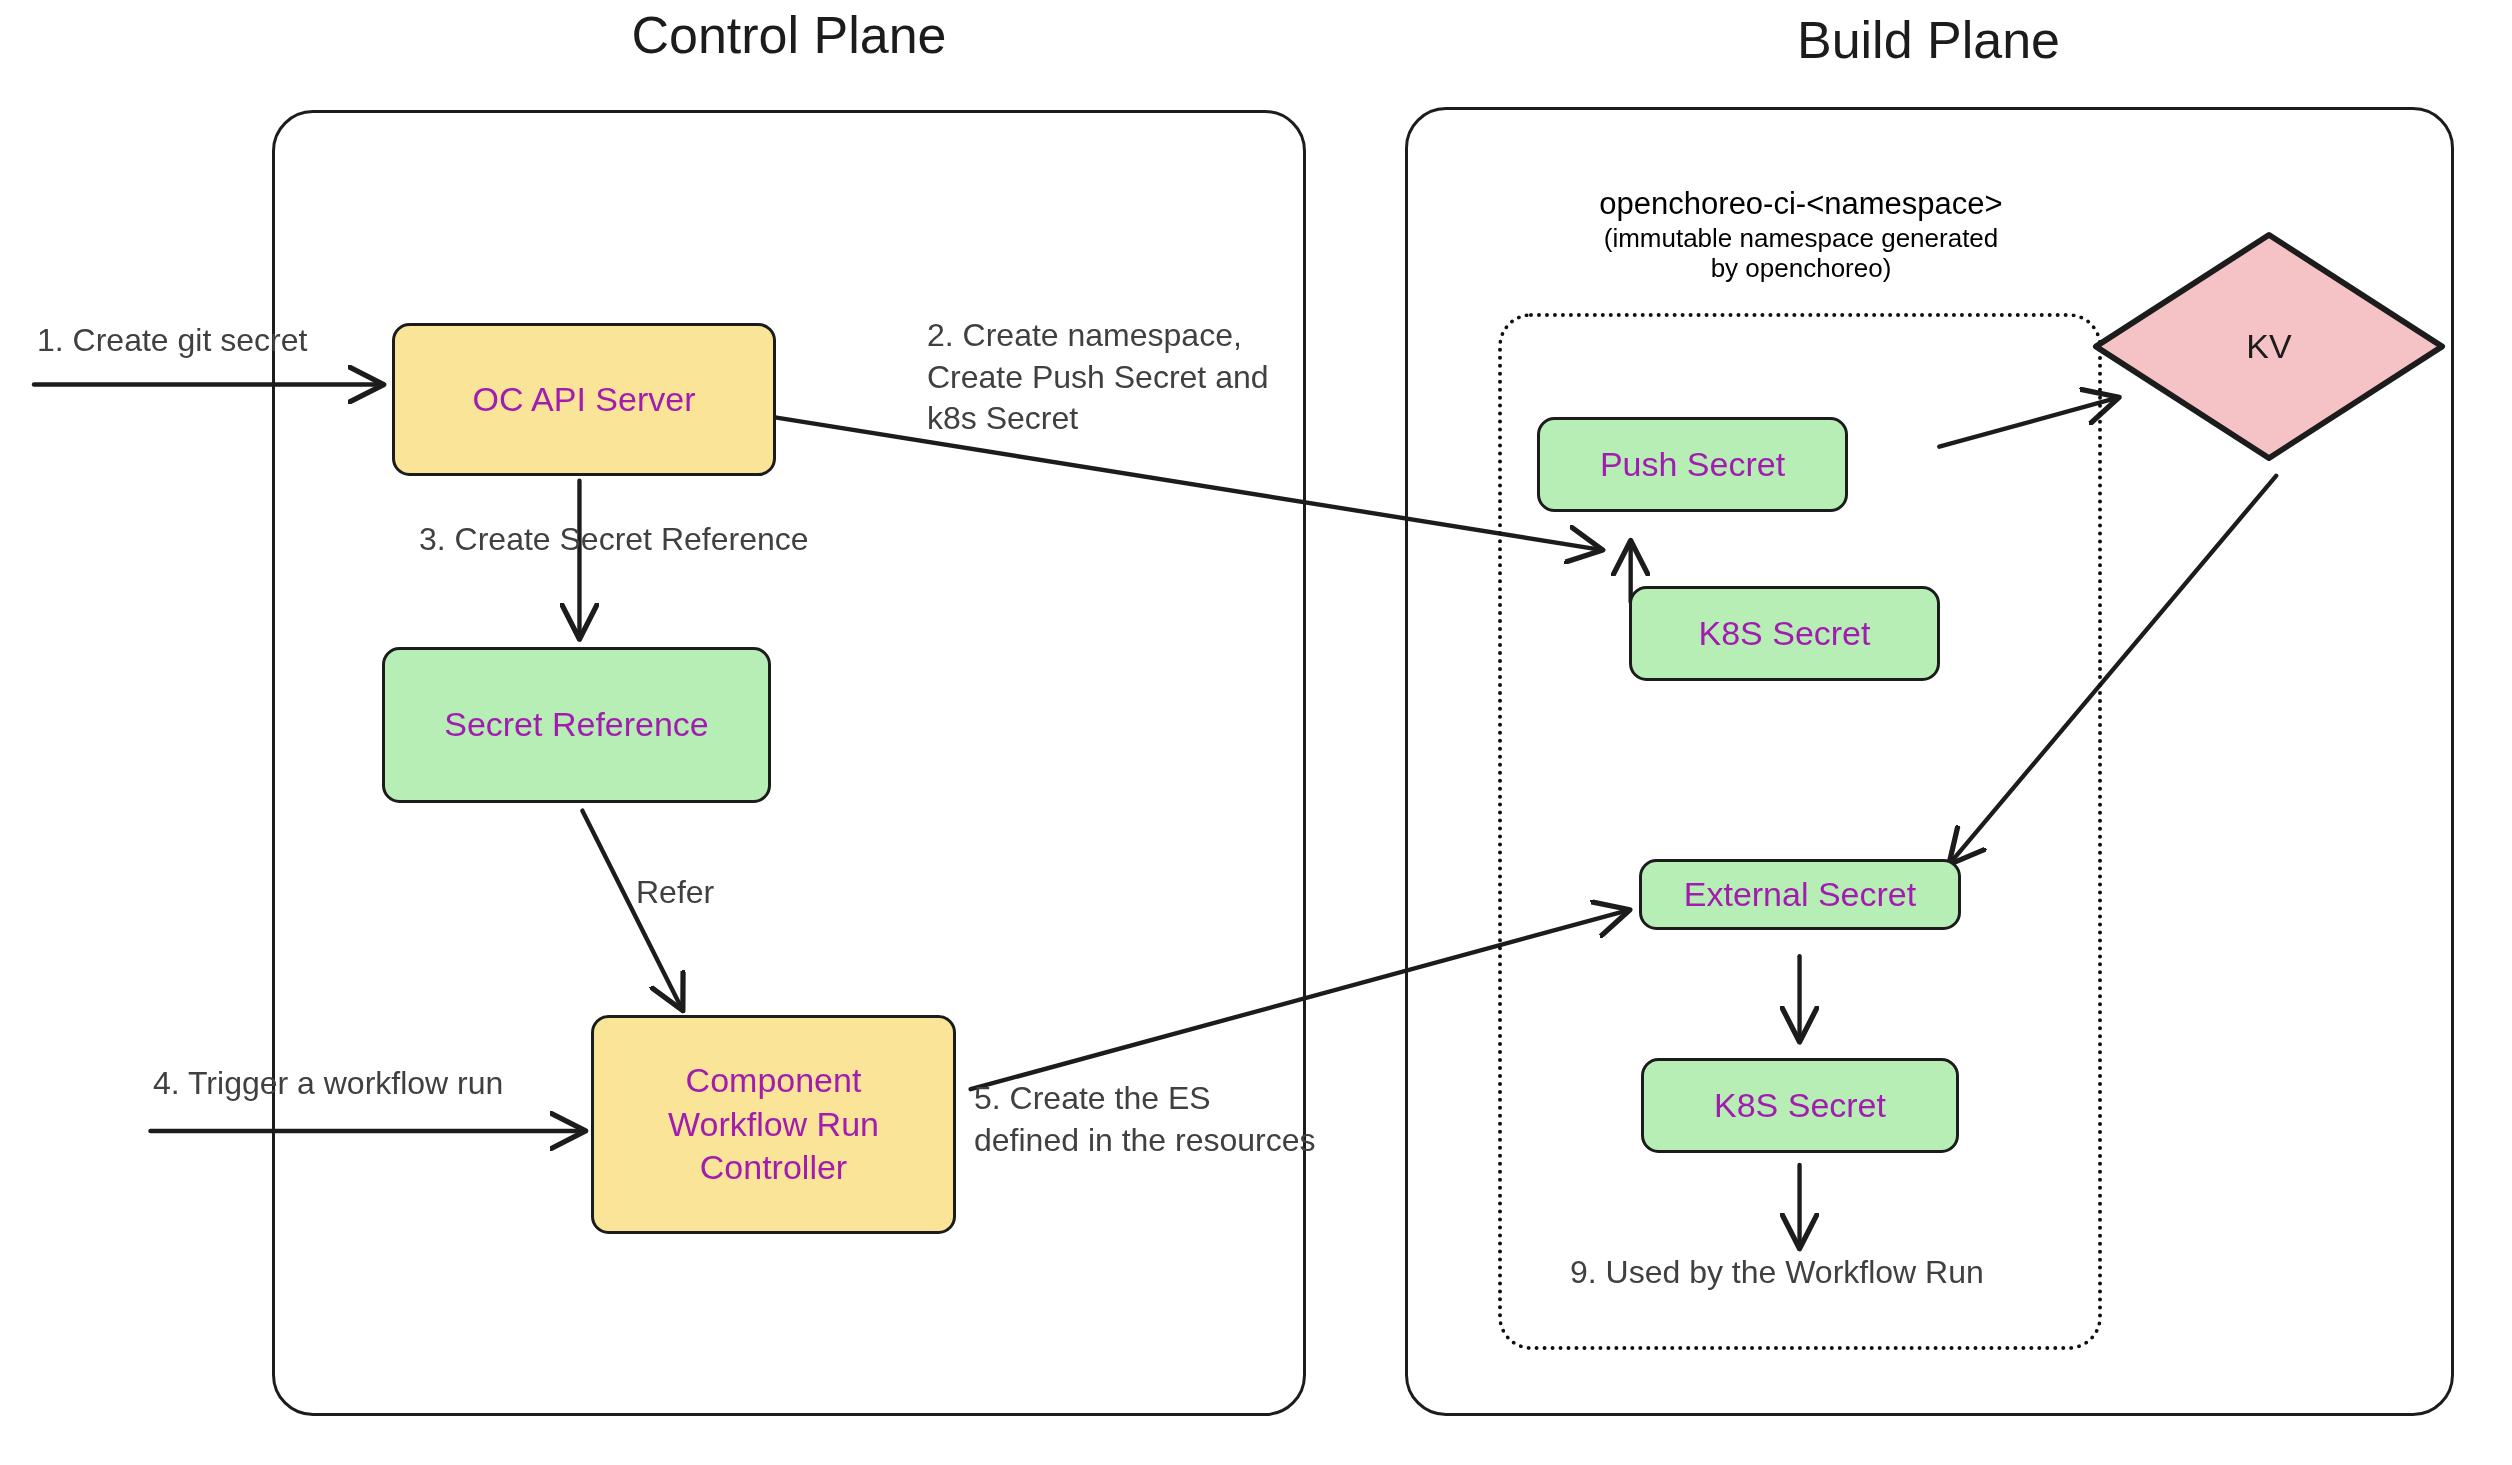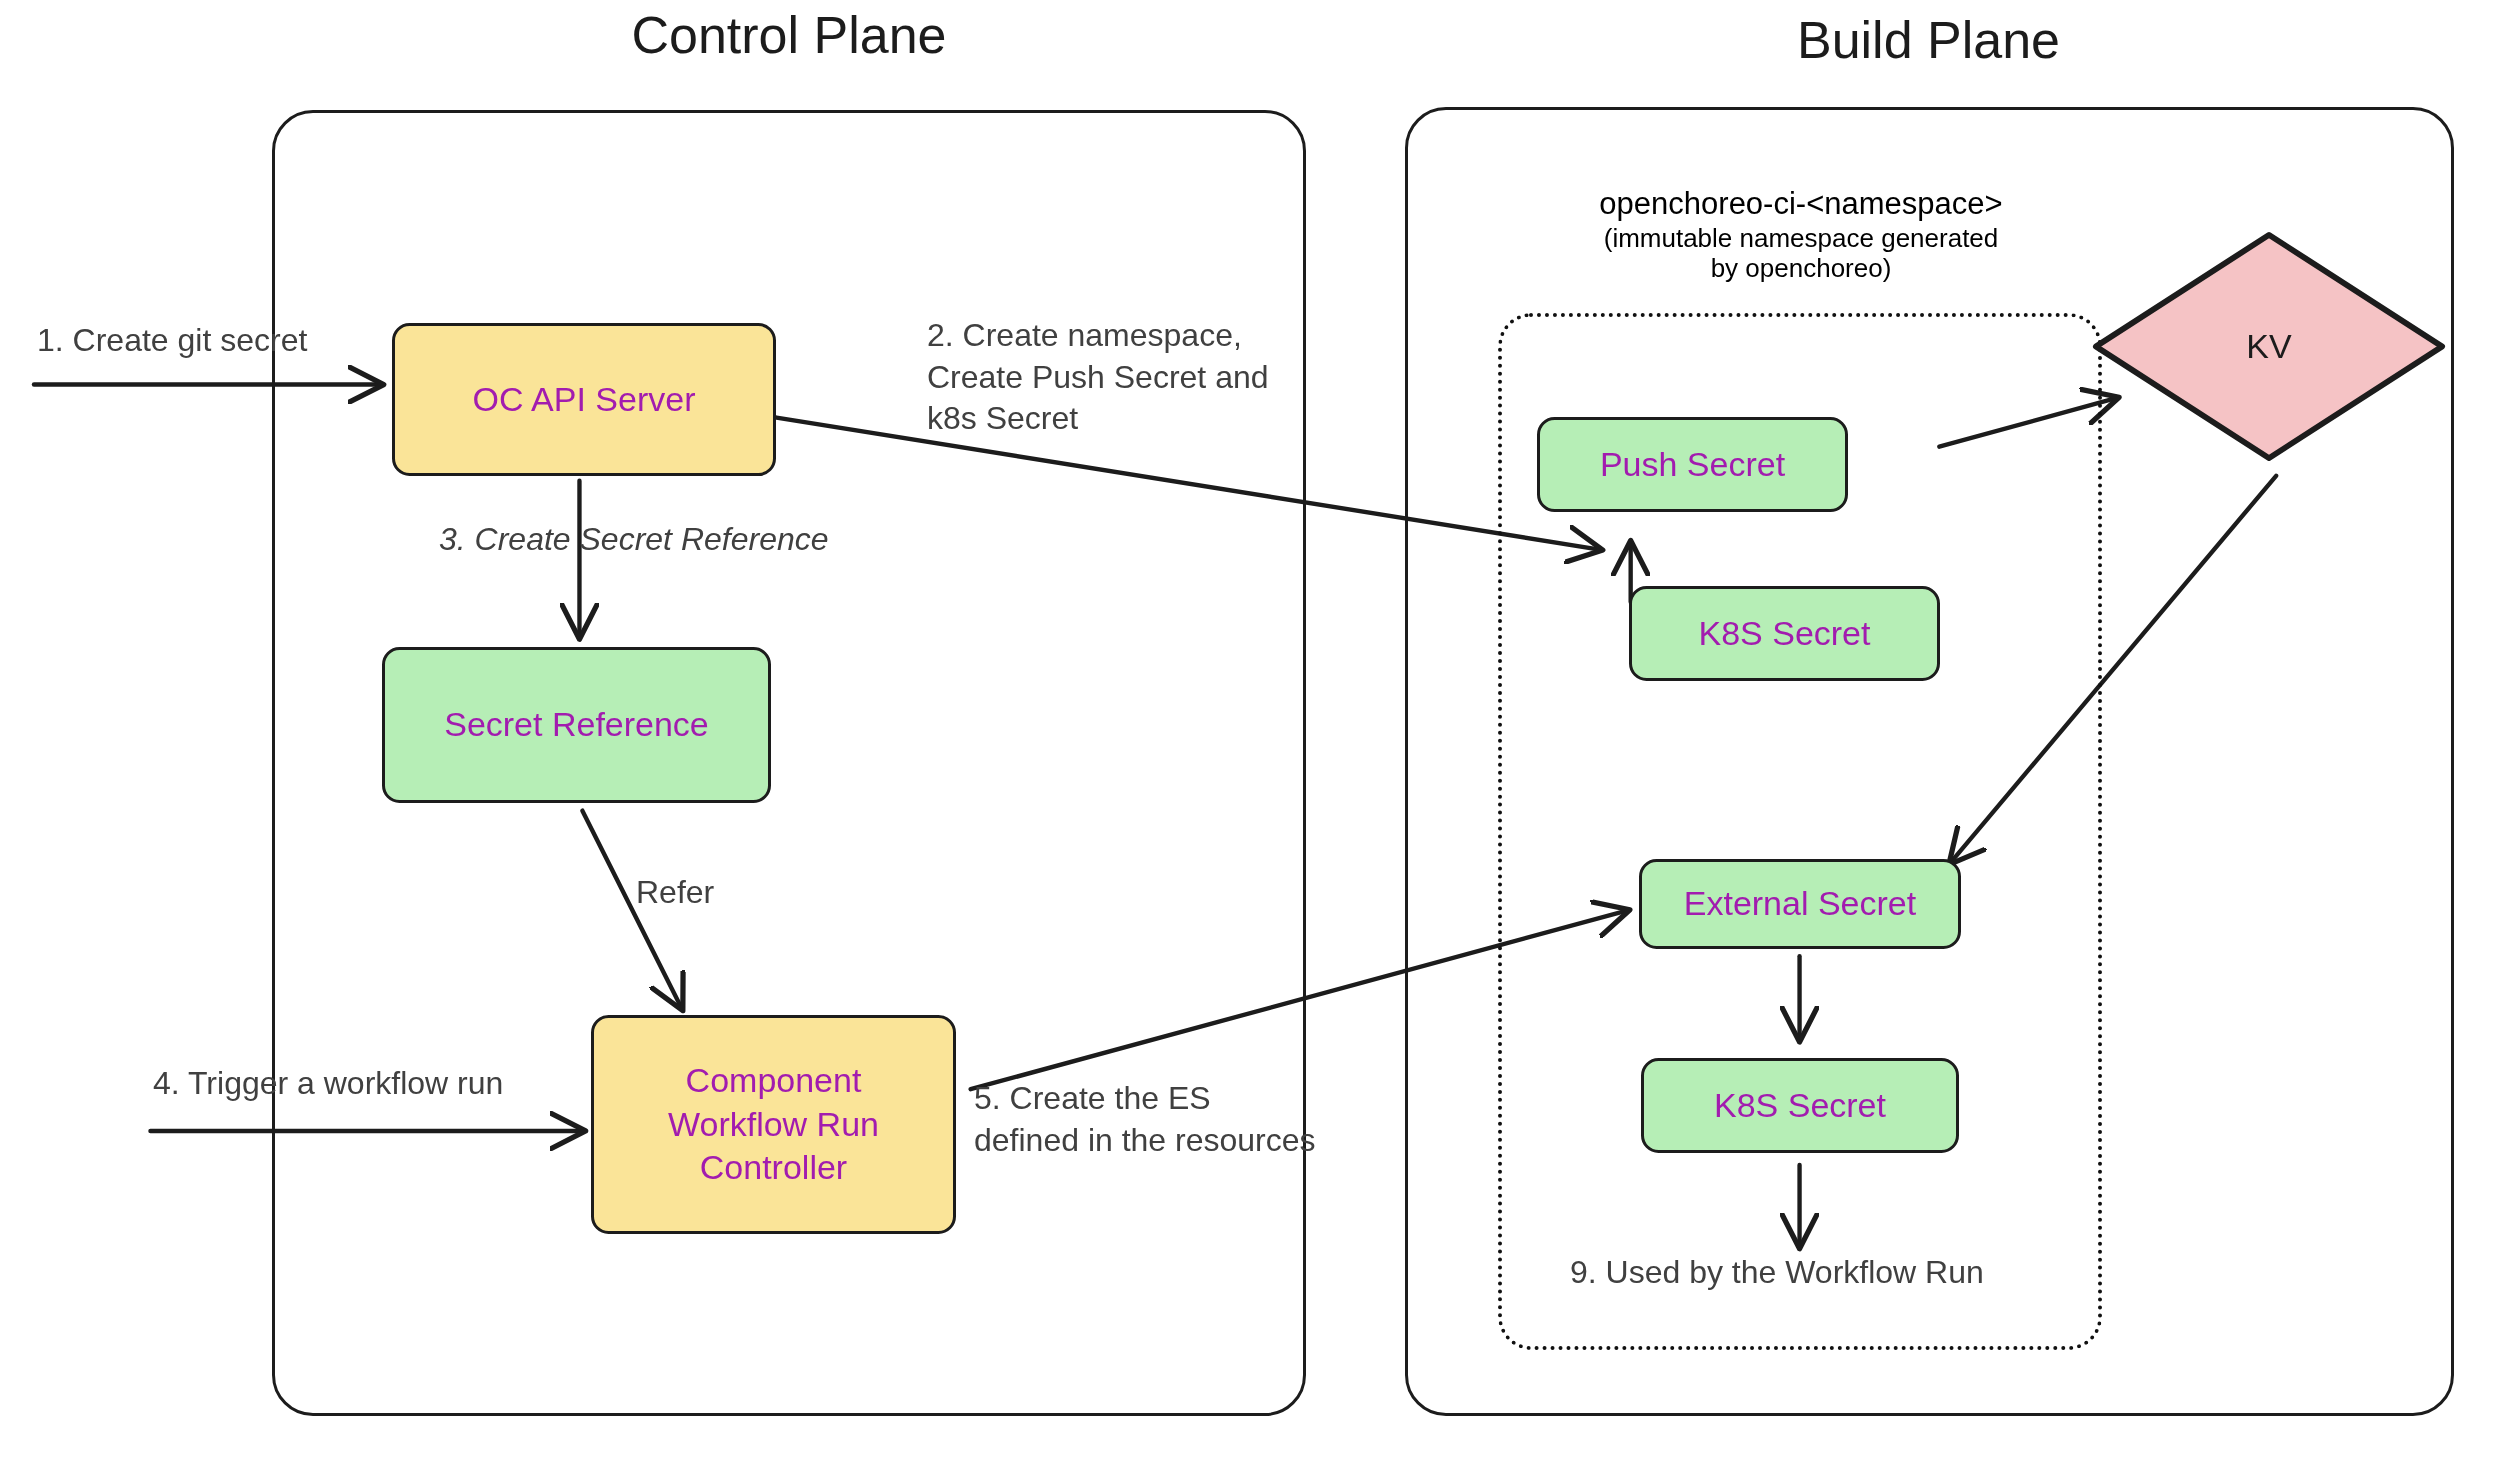--- a/index.html
+++ b/index.html
@@ -164,42 +164,42 @@
   </div>
 
   <div class="node green" style="left:1537px; top:417px; width:311px; height:95px;">
     <span>Push Secret</span>
   </div>
 
   <div class="node green" style="left:1629px; top:586px; width:311px; height:95px;">
     <span>K8S Secret</span>
   </div>
 
-  <div class="node green" style="left:1639px; top:859px; width:322px; height:90px;">
+  <div class="node green" style="left:1639px; top:859px; width:322px; height:71px;">
     <span>External Secret</span>
   </div>
 
   <div class="node green" style="left:1641px; top:1058px; width:318px; height:95px;">
     <span>K8S Secret</span>
   </div>
 
   <div class="diamond-wrap" style="left:2092px; top:231px; width:354px; height:231px;">
     <svg class="diamond-shape" viewBox="0 0 365 238" xmlns="http://www.w3.org/2000/svg" preserveAspectRatio="none">
       <path d="M 182.5 4 L 361 119 L 182.5 234 L 4 119 Z" fill="#f5c3c5" stroke="#1c1c1c" stroke-width="6" stroke-linejoin="round"></path>
     </svg>
     <span class="diamond-label">KV</span>
   </div>
 
   <div class="edge-label nowrap" style="left:37px; top:320px;">1. Create git secret</div>
 
   <div class="edge-label" style="left:927px; top:315px; width:388px;">2. Create namespace,
 Create Push Secret and
 k8s Secret</div>
 
-  <div class="edge-label nowrap" style="left:439px; top:519px;font-style:italic;">3. Create Secret Reference</div>
+  <div class="edge-label nowrap" style="left:419px; top:519px;">3. Create Secret Reference</div>
 
   <div class="edge-label nowrap" style="left:636px; top:872px;">Refer</div>
 
   <div class="edge-label nowrap" style="left:153px; top:1063px;">4. Trigger a workflow run</div>
 
   <div class="edge-label" style="left:974px; top:1078px; width:408px;">5. Create the ES
 defined in the resources</div>
 
   <div class="edge-label nowrap" style="left:1570px; top:1252px;">9. Used by the Workflow Run</div>
 

